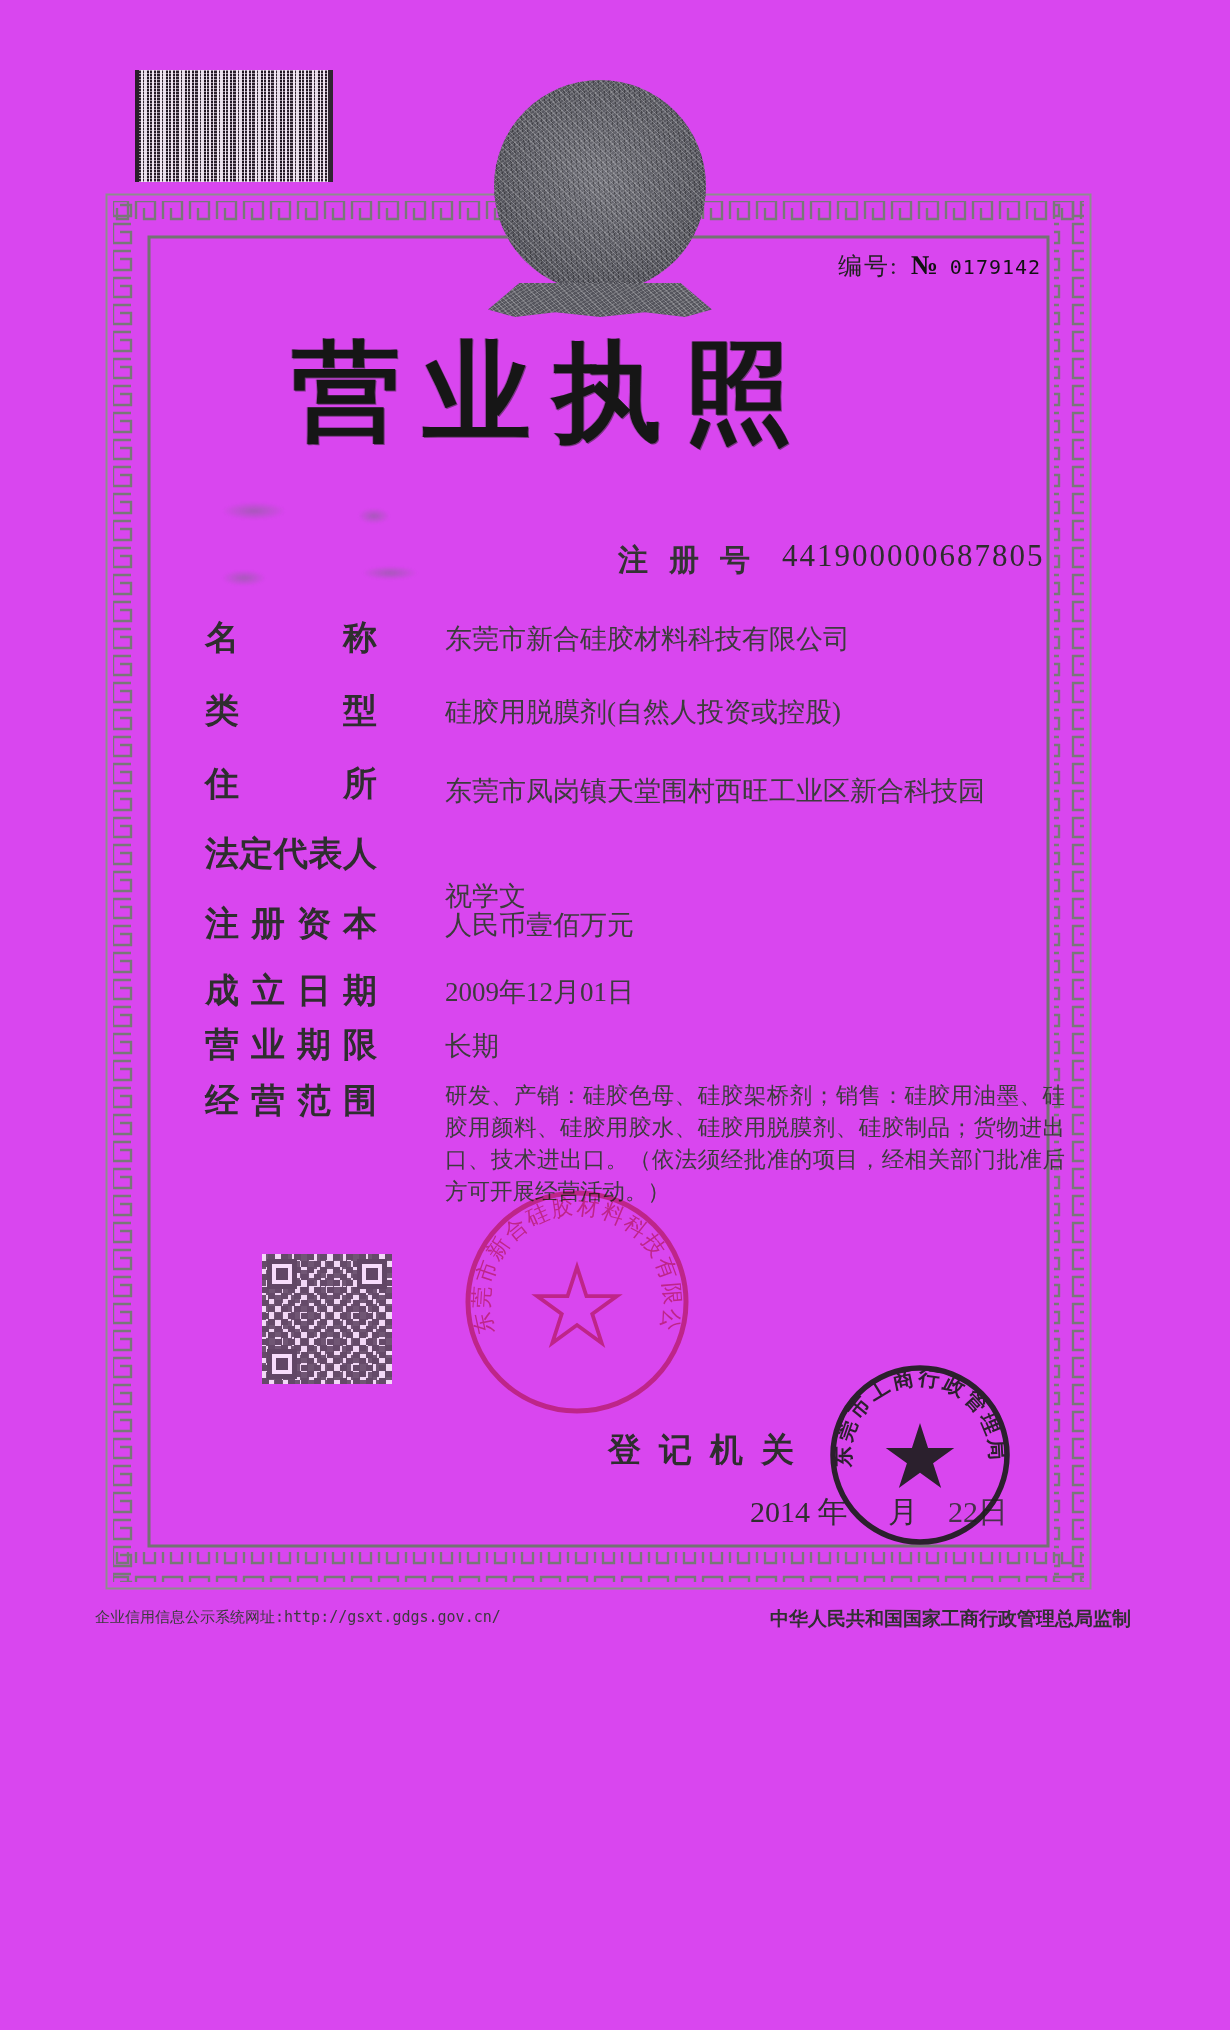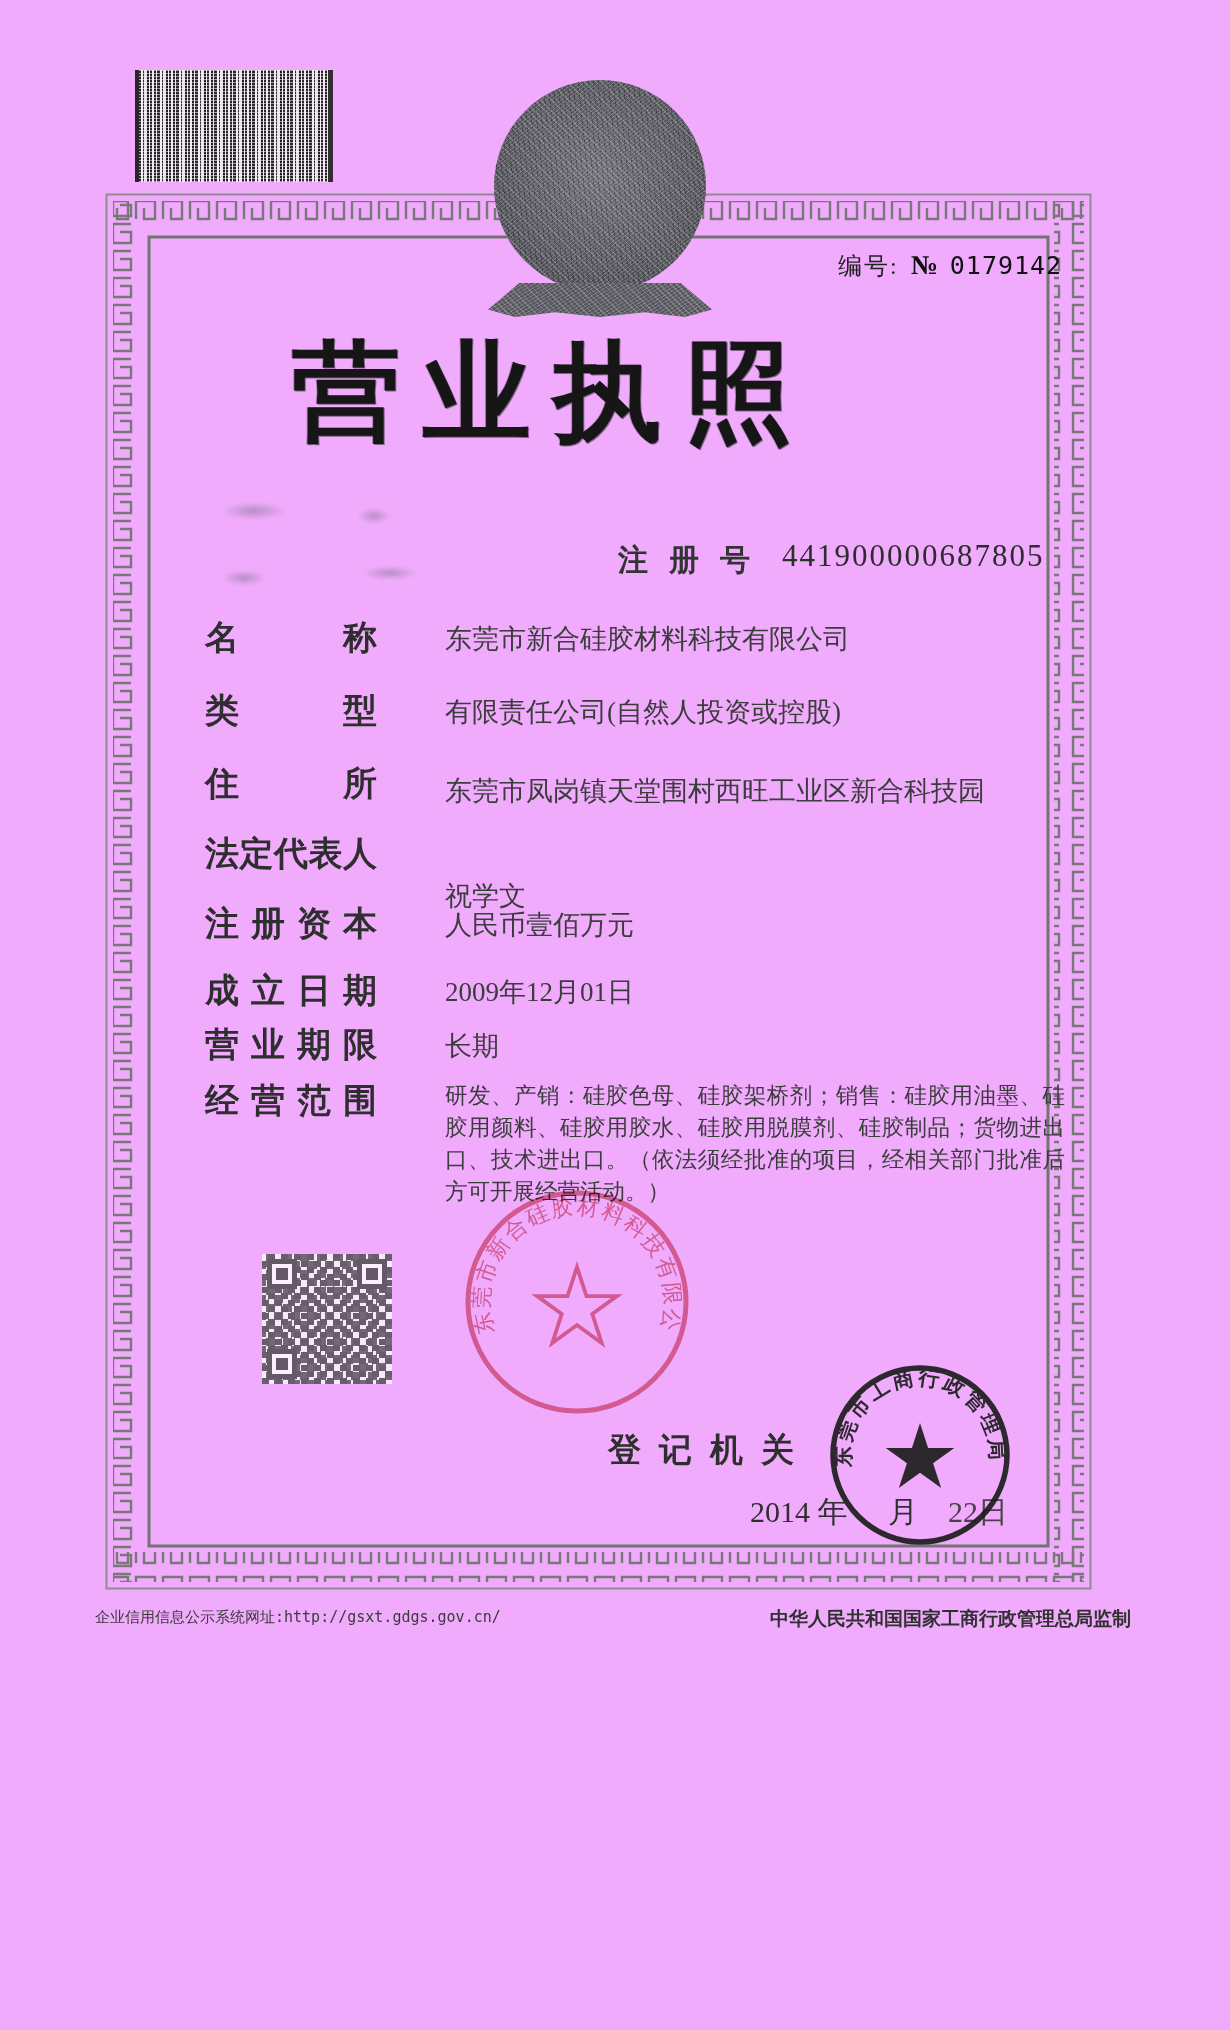--- a/index.html
+++ b/index.html
@@ -1,16 +1,16 @@
 <!DOCTYPE html>
 <html><head>
 <meta charset="utf-8">
 <style>
   html,body{margin:0;padding:0;background:#ffffff;}
-  .page{position:relative;width:1230px;height:2030px;background:#f0abfc;overflow:hidden;
+  .page{position:relative;width:1230px;height:2030px;background:#d946ef;overflow:hidden;
         font-family:"Liberation Serif","DejaVu Serif",serif;color:#2c2c2c;}
   .abs{position:absolute;}
 
   
   .barcode{left:135px;top:70px;width:198px;height:112px;opacity:.92;
     background:
       repeating-linear-gradient(0deg, rgba(252,252,252,.55) 0 1px, rgba(255,255,255,0) 1px 3px),
       repeating-linear-gradient(90deg,#141414 0 2px,#ececec 2px 3px,#1c1c1c 3px 6px,#f2f2f2 6px 8px,
         #232323 8px 9px,#e8e8e8 9px 12px,#0f0f0f 12px 14px,#f5f5f5 14px 15px,#1a1a1a 15px 17px,#eee 17px 19px);
     box-shadow:inset 4px 0 0 #1a1a1a, inset -5px 0 0 #222;}
@@ -26,21 +26,21 @@
     background:
       repeating-linear-gradient(45deg, rgba(255,255,255,.20) 0 1px, rgba(0,0,0,0) 1px 4px),
       repeating-linear-gradient(-30deg, rgba(255,255,255,.18) 0 1px, rgba(0,0,0,0) 1px 3px),
       #55555d;
     clip-path:polygon(14% 0,86% 0,100% 78%,88% 100%,70% 86%,50% 100%,30% 86%,12% 100%,0 78%);}
 
   
   .serial{left:838px;top:250px;display:flex;align-items:baseline;gap:12px;}
   .serial .lab{font-size:24px;letter-spacing:2px;color:#222;}
   .serial .pre{font-size:27px;font-weight:bold;color:#111;}
-  .serial .num{font-size:25px;font-family:"DejaVu Sans Mono",monospace;color:#111;letter-spacing:1px;}
+  .serial .num{font-size:20px;font-family:"DejaVu Sans Mono",monospace;color:#111;letter-spacing:1px;}
 
   
   .title{left:292px;top:320px;width:500px;font-size:108px;font-weight:900;color:#161616;
          text-shadow:1px 1px 0 rgba(40,40,40,.55), -1px 0 0 rgba(60,60,60,.35);}
 
   
   .regno-label{left:618px;top:540px;width:132px;font-size:30px;font-weight:600;color:#333;}
   .regno-value{left:782px;top:538px;font-size:31px;letter-spacing:2px;color:#2d2d2d;}
 
   
@@ -126,21 +126,21 @@
   <div class="abs row-label" style="top:615px;" data-spread="">
       <span>名</span>
       <span>称</span>
     </div>
   <div class="abs row-value" style="top:621px;">东莞市新合硅胶材料科技有限公司</div>
 
   <div class="abs row-label" style="top:688px;" data-spread="">
       <span>类</span>
       <span>型</span>
     </div>
-  <div class="abs row-value" style="top:694px;">有限责任公司(自然人投资或控股)</div>
+  <div class="abs row-value" style="top:694px;">硅胶用脱膜剂(自然人投资或控股)</div>
 
   <div class="abs row-label" style="top:761px;" data-spread="">
       <span>住</span>
       <span>所</span>
     </div>
   <div class="abs row-value" style="top:767px;margin-top:6px;">东莞市凤岗镇天堂围村西旺工业区新合科技园</div>
 
   <div class="abs row-label" style="top:831px;" data-spread="">
       <span>法</span>
       <span>定</span>

